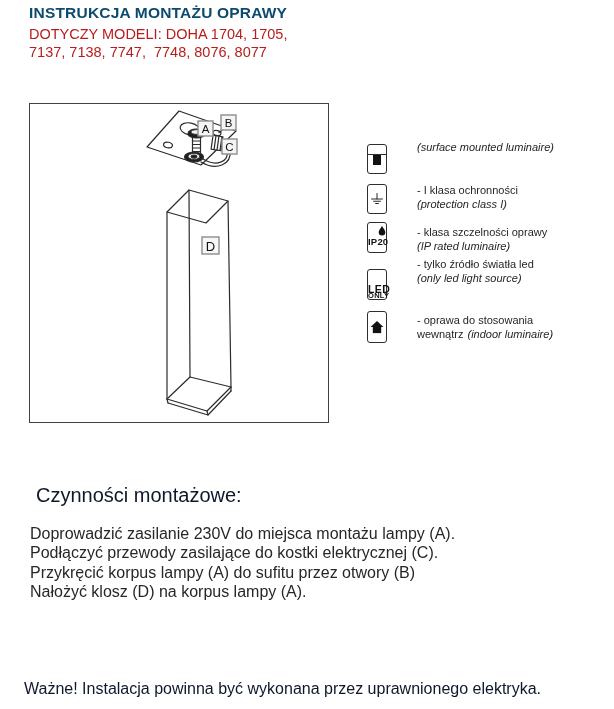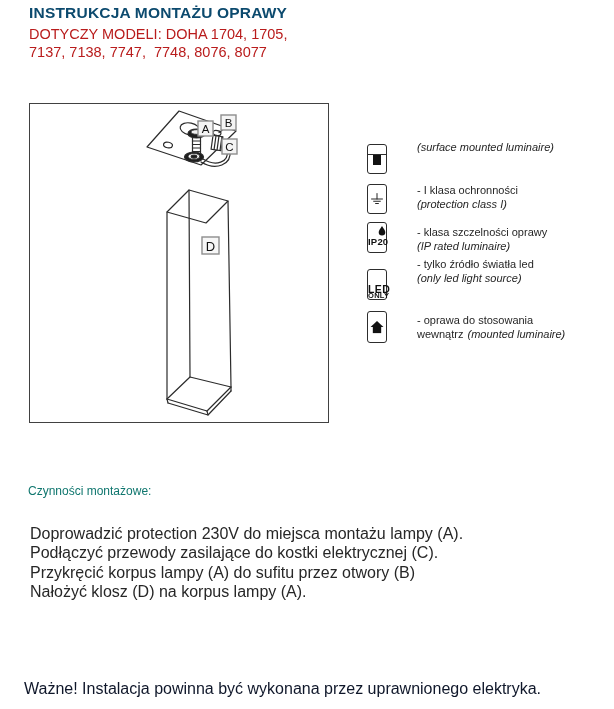--- a/index.html
+++ b/index.html
@@ -22,21 +22,21 @@
   .surf-rect{position:absolute;left:5px;right:5px;top:10.2px;height:9.5px;background:#121212;}
   .icon-svg{position:absolute;left:0;top:0;width:100%;height:100%;}
   .ip-drop{position:absolute;left:0;right:0;top:2px;height:11px;}
   .ip-text{position:absolute;left:0;right:0;top:13px;text-align:center;font-size:9.5px;font-weight:bold;color:#111;letter-spacing:.2px;}
   .only-text{position:absolute;left:0;right:0;top:21px;text-align:right;font-size:7.5px;font-weight:bold;color:#111;letter-spacing:.3px;}
   .led-text{position:absolute;left:0;right:0;top:12.5px;text-align:center;font-size:10.5px;font-weight:bold;color:#111;letter-spacing:.4px;}
   .leg-text{position:absolute;left:417px;font-size:11px;line-height:13.6px;color:#262626;}
   .leg-text i{font-style:italic;}
   .pl2{margin-right:4px;}
   
-  .instr-heading{left:28px;top:484px;font-size:12px;color:#0f766e;}
+  .instr-heading{left:36px;top:484px;font-size:20px;color:#0f172a;}
   .instr-steps{left:30px;top:524px;font-size:16px;line-height:19.3px;color:#272727;}
   
   .footer-warning{left:24px;top:680px;font-size:16px;color:#0f172a;}
 </style>
 </head>
 <body>
 
 <div class="abs doc-title">INSTRUKCJA MONTAŻU OPRAWY</div>
 <div class="abs doc-models"><span>DOTYCZY MODELI: DOHA 1704, 1705,</span><br><span>7137, 7138, 7747,  7748, 8076, 8077</span></div>
 
@@ -144,24 +144,24 @@
 </div>
 
 <div class="leg-icon" style="top:311px;height:32px;">
   <svg class="icon-svg" viewBox="0 0 28 29">
     <polygon points="14,5 24,14.5 4,14.5" fill="#121212"></polygon>
     <rect x="7.5" y="14.5" width="13" height="9.5" fill="#121212"></rect>
   </svg>
 </div>
 <div class="leg-text" style="top:314px;">
   <div>- oprawa do stosowania</div>
-  <div><span class="pl2">wewnątrz</span><i>(mounted luminaire)</i></div>
+  <div><span class="pl2">wewnątrz</span><i>(indoor luminaire)</i></div>
 </div>
 
 <div class="abs instr-heading">Czynności montażowe:</div>
 <div class="abs instr-steps">
-  <div>Doprowadzić protection 230V do miejsca montażu lampy (A).</div>
+  <div>Doprowadzić zasilanie 230V do miejsca montażu lampy (A).</div>
   <div>Podłączyć przewody zasilające do kostki elektrycznej (C).</div>
   <div>Przykręcić korpus lampy (A) do sufitu przez otwory (B)</div>
   <div>Nałożyć klosz (D) na korpus lampy (A).</div>
 </div>
 
 <div class="abs footer-warning">Ważne! Instalacja powinna być wykonana przez uprawnionego elektryka.</div>
 
 </body></html>

